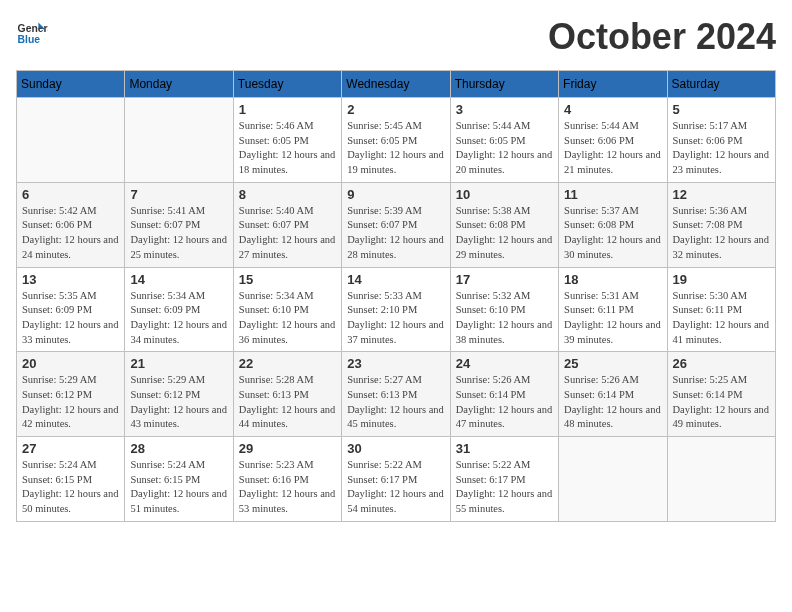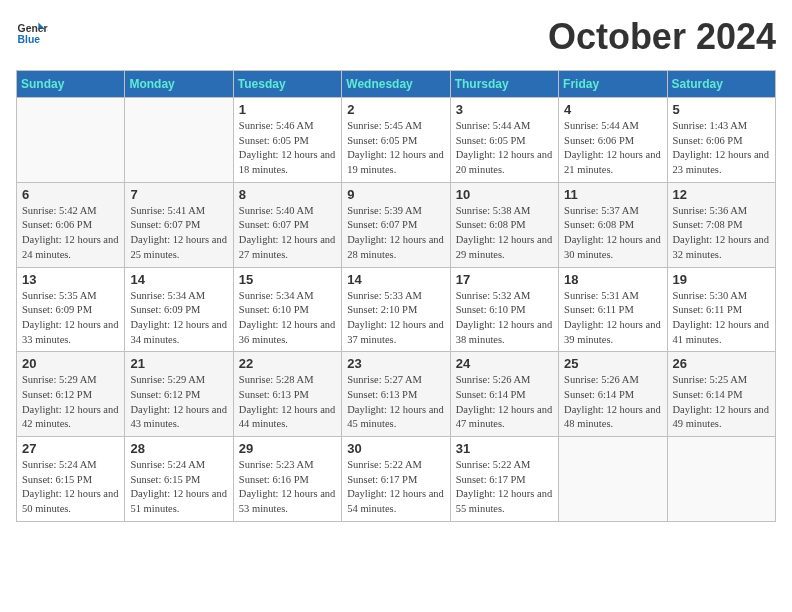--- a/index.html
+++ b/index.html
@@ -38,25 +38,25 @@
       font-size: 16px;
       color: #555;
     }
     table {
       width: 100%;
       border-collapse: collapse;
       font-size: 11px;
     }
     thead tr th {
       background-color: #2a6db5;
-      color: #5eead4;
+      color: #000000;
       padding: 6px 4px;
       text-align: left;
       font-size: 12px;
-      font-weight: bold;
+      font-weight: normal;
       border: 1px solid #c0c0c0;
     }
     tbody tr td {
       border: 1px solid #c0c0c0;
       vertical-align: top;
       padding: 4px 5px;
       width: 108px;
       height: 80px;
       color: #333;
       background: #fff;
@@ -131,21 +131,21 @@
 Daylight: 12 hours and 20 minutes.</div>
         </td>
         <td>
           <span class="day-number">4</span>
           <div class="cell-text">Sunrise: 5:44 AM
 Sunset: 6:06 PM
 Daylight: 12 hours and 21 minutes.</div>
         </td>
         <td>
           <span class="day-number">5</span>
-          <div class="cell-text">Sunrise: 1:43 AM
+          <div class="cell-text">Sunrise: 5:17 AM
 Sunset: 6:06 PM
 Daylight: 12 hours and 23 minutes.</div>
         </td>
       </tr>
       <tr>
         <td>
           <span class="day-number">6</span>
           <div class="cell-text">Sunrise: 5:42 AM
 Sunset: 6:06 PM
 Daylight: 12 hours and 24 minutes.</div>

